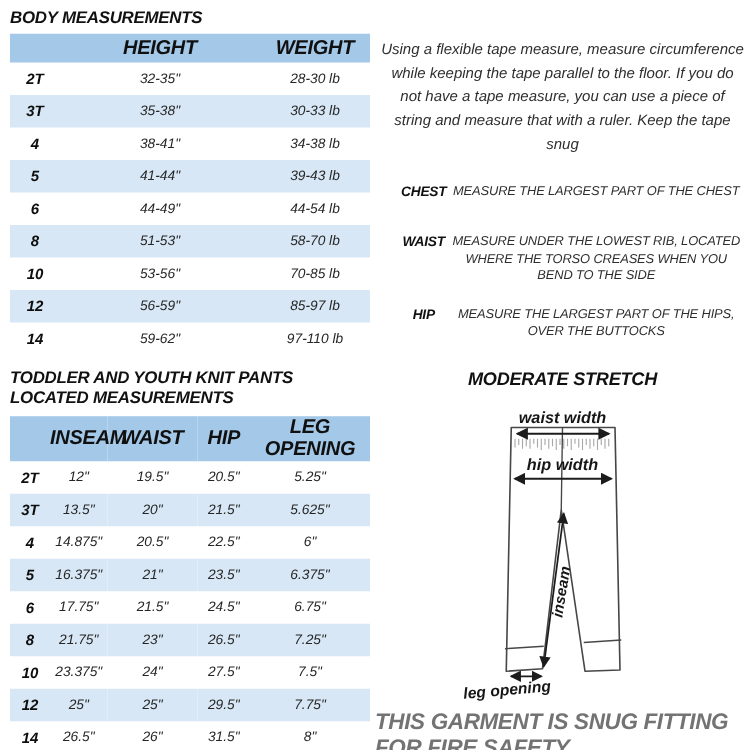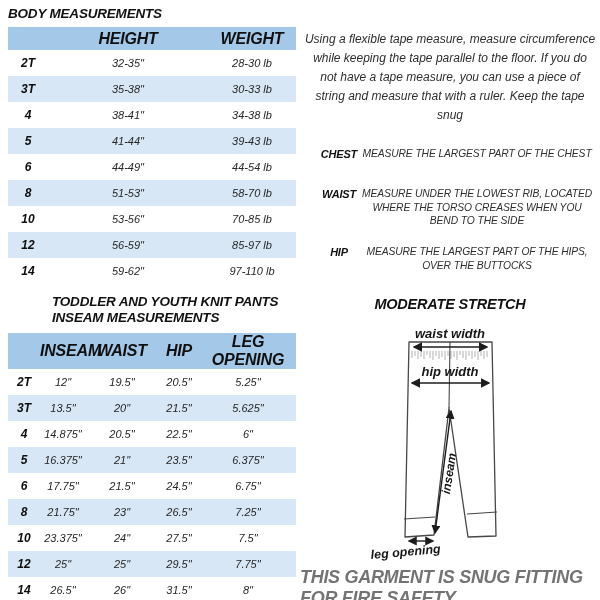--- a/index.html
+++ b/index.html
@@ -12,21 +12,21 @@
   html,body{background:#fff;}
   body{font-family:"Liberation Sans","DejaVu Sans",sans-serif;color:var(--ink);}
   .page{position:relative;width:600px;height:600px;background:#fff;overflow:hidden;font-style:italic;}
 
   
   .section-title{
     position:absolute;left:8px;
     font-size:13.5px;font-weight:bold;letter-spacing:-0.2px;line-height:16px;color:#111;
   }
   #body-title{top:6px;}
-  #garment-title{top:294px;margin-left:44px;}
+  #garment-title{top:294px;}
 
   table.meas{
     position:absolute;left:8px;width:288px;
     border-collapse:collapse;table-layout:fixed;
   }
   #body-table{top:27px;}
   #garment-table{top:333px;}
   table.meas thead th{
     background:var(--header-bg);
     height:23px;font-size:16px;font-weight:bold;text-align:center;
@@ -144,21 +144,21 @@
         <tr>
           <td class="size">14</td>
           <td>59-62"</td>
           <td>97-110 lb</td>
         </tr>
       </tbody>
   </table>
 
   <div class="section-title" id="garment-title">
     <span>TODDLER AND YOUTH KNIT PANTS</span><br>
-    <span>INSEAM MEASUREMENTS</span>
+    <span>LOCATED MEASUREMENTS</span>
   </div>
 
   <table class="meas" id="garment-table">
     <colgroup>
       <col class="g-size">
         <col class="g-inseam">
         <col class="g-waist">
         <col class="g-hip">
         <col class="g-leg">
     </colgroup>

